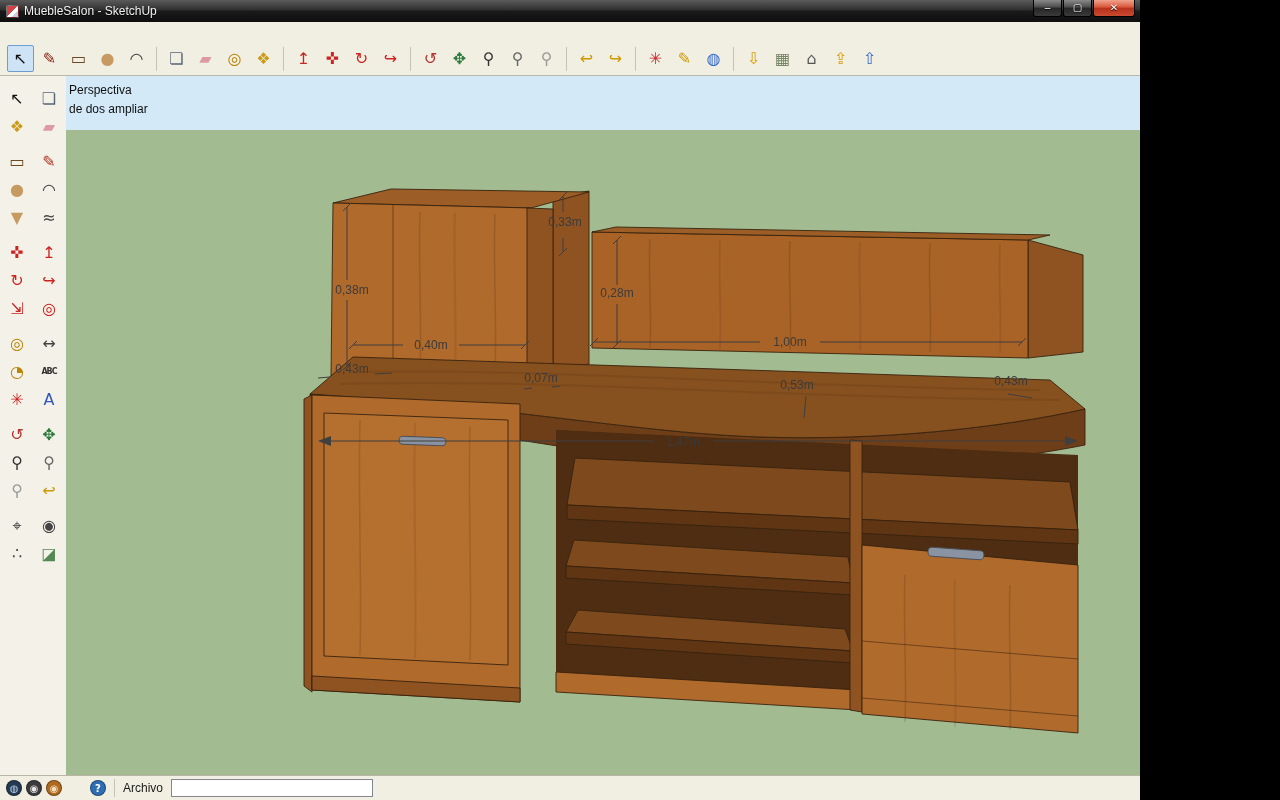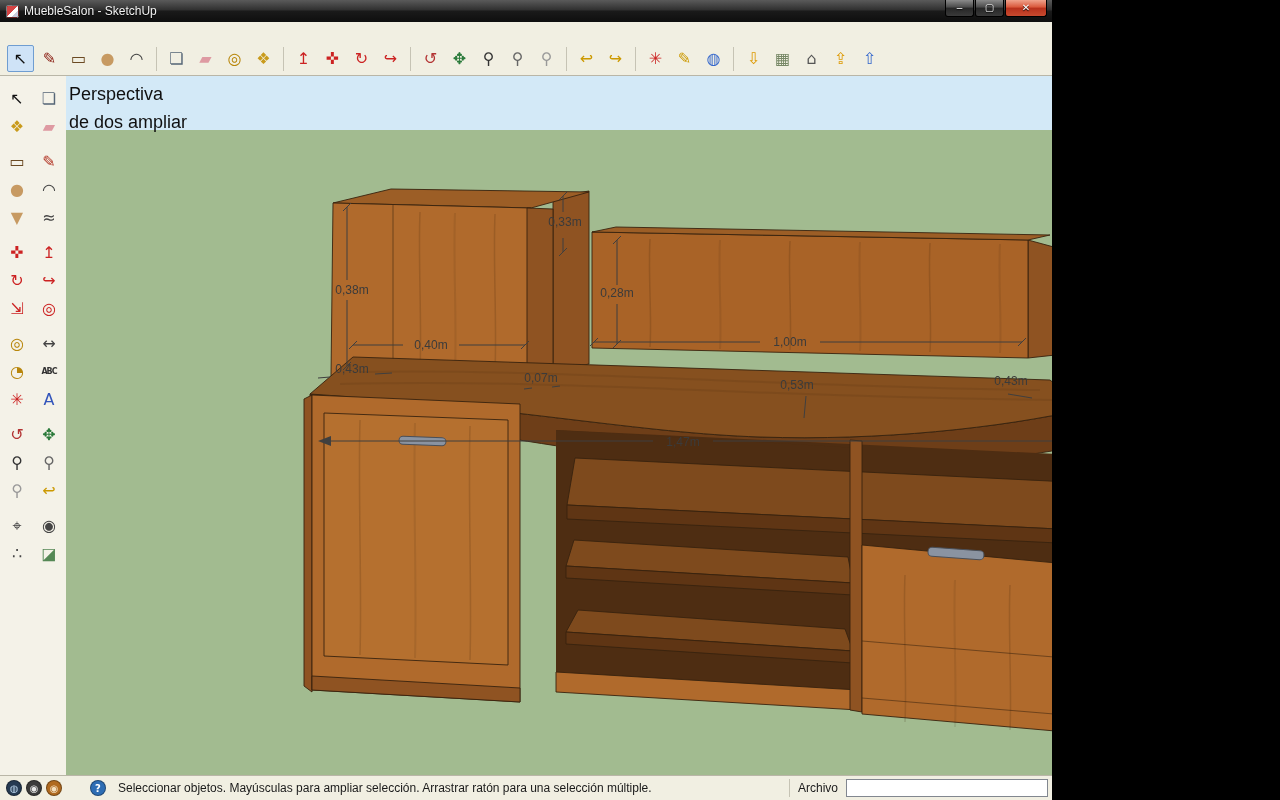--- a/index.html
+++ b/index.html
@@ -1,18 +1,18 @@
 <!DOCTYPE html>
 <html style="--chrome: #f1efe2; --sky: #d3e9f7; --ground: #a2bb90; --dim-line: #3f3f3f; --handle: #8a93a1; --wood-front: #b06a2c; --wood-top: #9c5e26; --wood-side: #8f5322; --wood-dark: #6e3e18; --wood-door: #b5702f; --wood-counter: #86501f; --wood-interior: #4e2d12; --wood-shelf: #7e4a1d; --wood-shelfband: #5f3514; --wood-panel: #a96327;"><head>
 <meta charset="utf-8">
 <style>
   *{box-sizing:border-box;margin:0;padding:0}
   html,body{width:1280px;height:800px;overflow:hidden}
   body{font-family:"Liberation Sans","DejaVu Sans",sans-serif;font-size:12px;color:#222;background:#000}
-  .window{position:relative;width:1052px;height:800px;background:var(--chrome,#f1efe2);overflow:hidden}
+  .window{position:relative;width:1140px;height:800px;background:var(--chrome,#f1efe2);overflow:hidden}
 
   
   .titlebar{position:absolute;top:0;left:0;right:0;height:22px;
     background:linear-gradient(#5a5a5a 0%,#303030 45%,#1a1a1a 50%,#0e0e0e 100%);
     display:flex;align-items:center;padding-left:6px;color:#fff;z-index:30}
   .app-icon{width:13px;height:13px;margin-right:5px;border-radius:2px;
     background:linear-gradient(135deg,#d44343 0 48%,#ffffff 48% 72%,#c9cede 72% 100%);
     border:1px solid rgba(0,0,0,.5)}
   .title{font-size:12px;color:#f2f2f2;text-shadow:0 1px 1px #000}
   .win-controls{position:absolute;right:5px;top:0;display:flex;gap:1px}
@@ -38,21 +38,21 @@
   .tb-sep{width:1px;height:24px;background:#c6c3b4;margin:0 5px;flex:none}
 
   
   .main{position:absolute;top:76px;left:0;right:0;bottom:25px;display:flex;z-index:10}
   .left-toolbar{width:66px;background:#f4f2e8;padding-top:8px;display:flex;flex-direction:column;
     align-items:center;flex:none;z-index:12}
   .lt-row{display:flex;gap:3px;margin-top:1px}
   .lt-row.gap{margin-top:8px}
   .viewport{position:relative;flex:1;background:var(--ground,#a2bb90);overflow:hidden}
   .sky{position:absolute;top:0;left:0;right:0;height:54px;background:var(--sky,#d3e9f7)}
-  .camera-info{position:absolute;top:5px;left:3px;color:#101010;font-size:18px;line-height:1.55;z-index:5}
+  .camera-info{position:absolute;top:5px;left:3px;color:#101010;font-size:12px;line-height:1.55;z-index:5}
   .model-svg{position:absolute;left:-66px;top:-76px;width:1280px;height:800px;z-index:2}
 
   
   .statusbar{position:absolute;bottom:0;left:0;right:0;height:25px;background:var(--chrome);
     border-top:1px solid #b9b6a7;display:flex;align-items:center;padding:0 4px;z-index:30}
   .status-icon{width:16px;height:16px;border-radius:50%;display:flex;align-items:center;
     justify-content:center;font-size:10px;margin:0 2px;flex:none;font-family:"DejaVu Sans",sans-serif;
     border:1px solid rgba(0,0,0,.35)}
   .status-icon.gap{margin-left:26px;font-weight:bold}
   .status-msg{margin-left:10px;flex:1;white-space:nowrap;overflow:hidden;color:#1a1a1a}
@@ -427,19 +427,18 @@
     </div>
   </div>
 
   <div class="statusbar">
     <div id="status-icons" style="display:flex;align-items:center">
         <div class="status-icon" style="background: rgb(37, 58, 82); color: rgb(188, 214, 238);">◍</div>
         <div class="status-icon" style="background: rgb(59, 59, 59); color: rgb(232, 232, 232);">◉</div>
         <div class="status-icon" style="background: rgb(176, 106, 32); color: rgb(244, 224, 192);">◉</div>
         <div class="status-icon gap" style="background: rgb(46, 109, 180); color: rgb(255, 255, 255);">?</div>
       </div>
-    <div class="status-msg">Seleccionar objetos. Mayúsculas para ampliar selección. Arrastrar ratón para una selección múltiple.</div>
     <div class="status-sep"></div>
     <span class="medidas-label">Archivo</span>
     <input class="medidas-input" value="" style="">
   </div>
 
 </div>
 
 </body></html>

